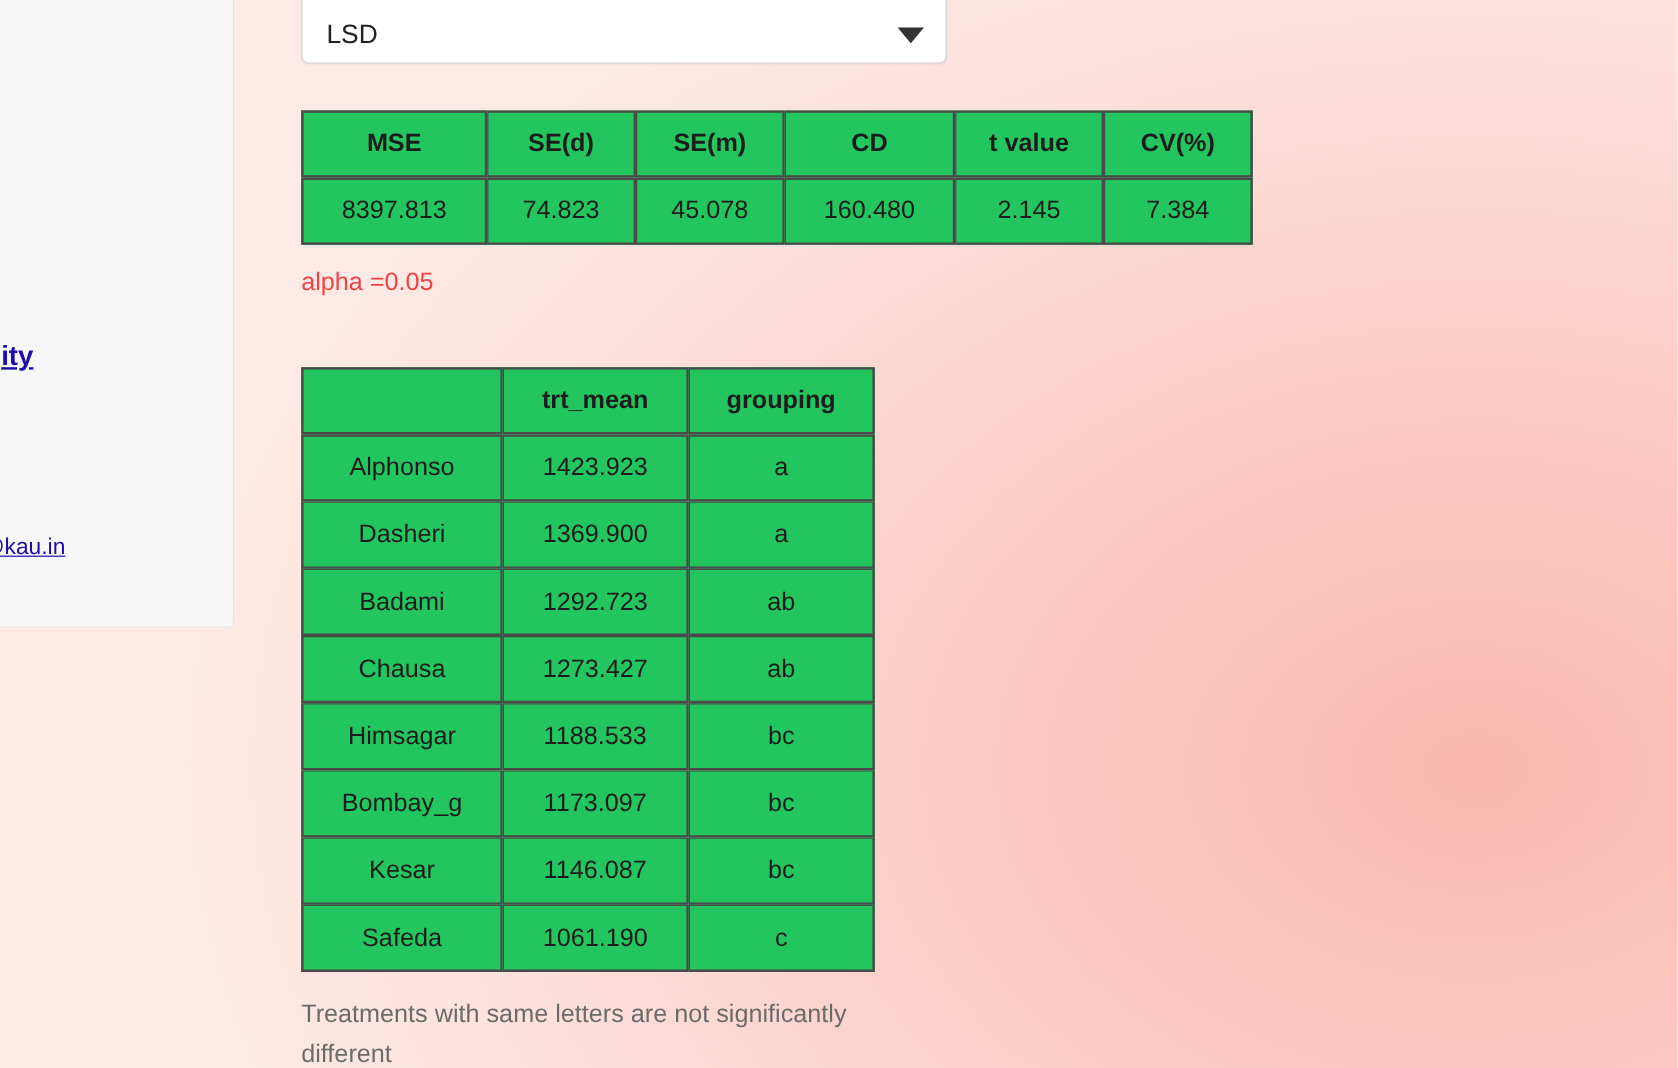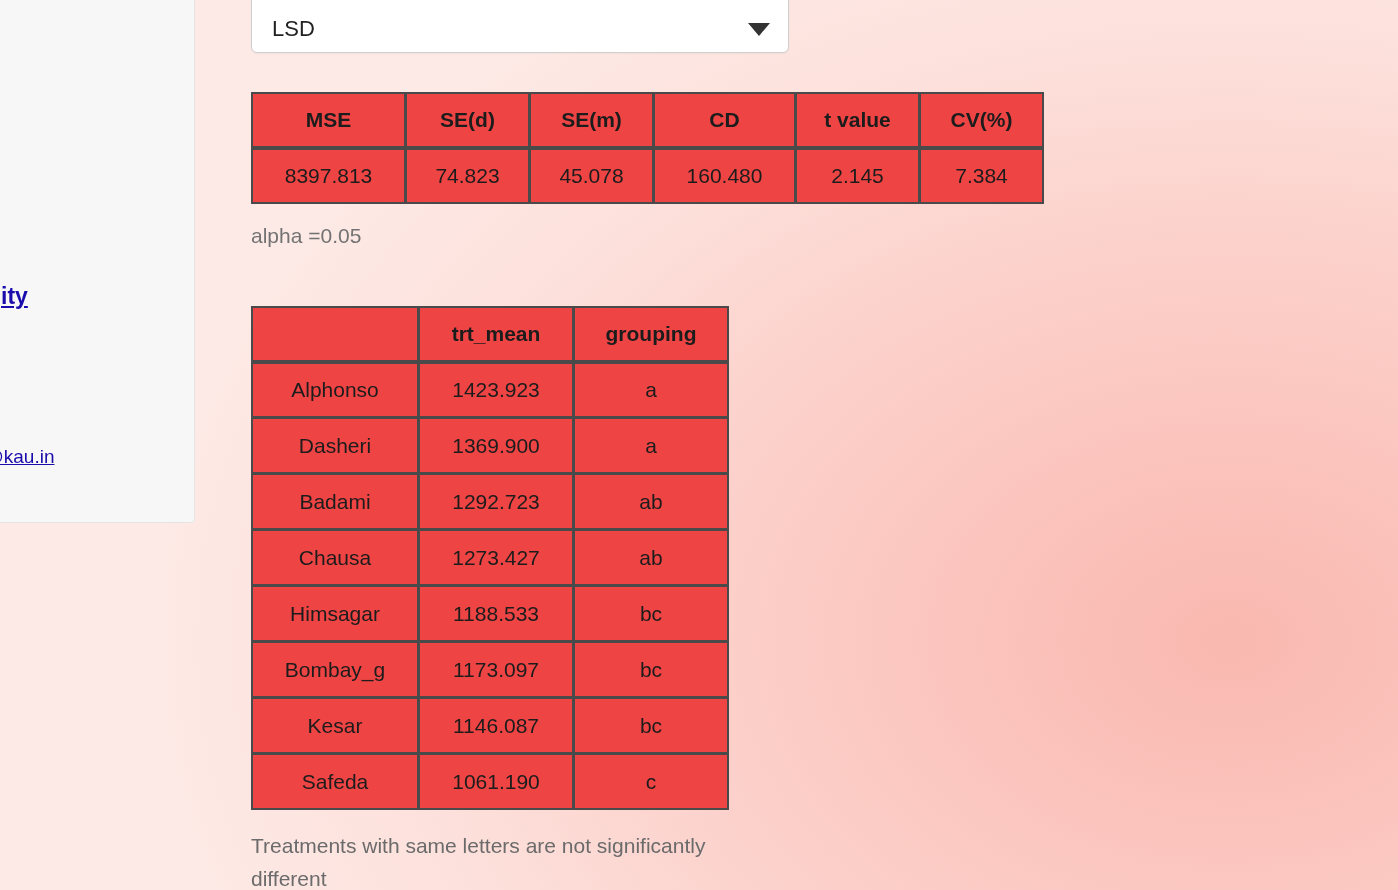--- a/index.html
+++ b/index.html
@@ -76,21 +76,21 @@
   }
 
   
   table {
     border-collapse: separate;
     border-spacing: 0;
     position: absolute;
   }
   table td, table th {
     border: 2px solid #4a4a4a;
-    background: #ef4444;
+    background: #22c55e;
     font-size: 21px;
     color: #1c1c1c;
     text-align: center;
     padding: 0 10px;
     height: 56px;
     font-weight: normal;
   }
   table th {
     font-weight: bold;
     font-size: 21px;
@@ -105,21 +105,21 @@
   #stats-table th:nth-child(3), #stats-table td:nth-child(3) { width: 124px; }
   #stats-table th:nth-child(4), #stats-table td:nth-child(4) { width: 142px; margin-top: 43px; }
   #stats-table th:nth-child(5), #stats-table td:nth-child(5) { width: 124px; margin-top: 13px; }
   #stats-table th:nth-child(6), #stats-table td:nth-child(6) { width: 124px; }
 
   #alpha-note {
     position: absolute;
     left: 251px;
     top: 224px;
     font-size: 21px;
-    color: #737373;
+    color: #ef4444;
   }
 
   #grouping-table { left: 251px; top: 306px; }
   #grouping-table th:nth-child(1), #grouping-table td:nth-child(1) { width: 168px; }
   #grouping-table th:nth-child(2), #grouping-table td:nth-child(2) { width: 155px; }
   #grouping-table th:nth-child(3), #grouping-table td:nth-child(3) { width: 155px; }
 
   #footnote {
     position: absolute;
     left: 251px;

